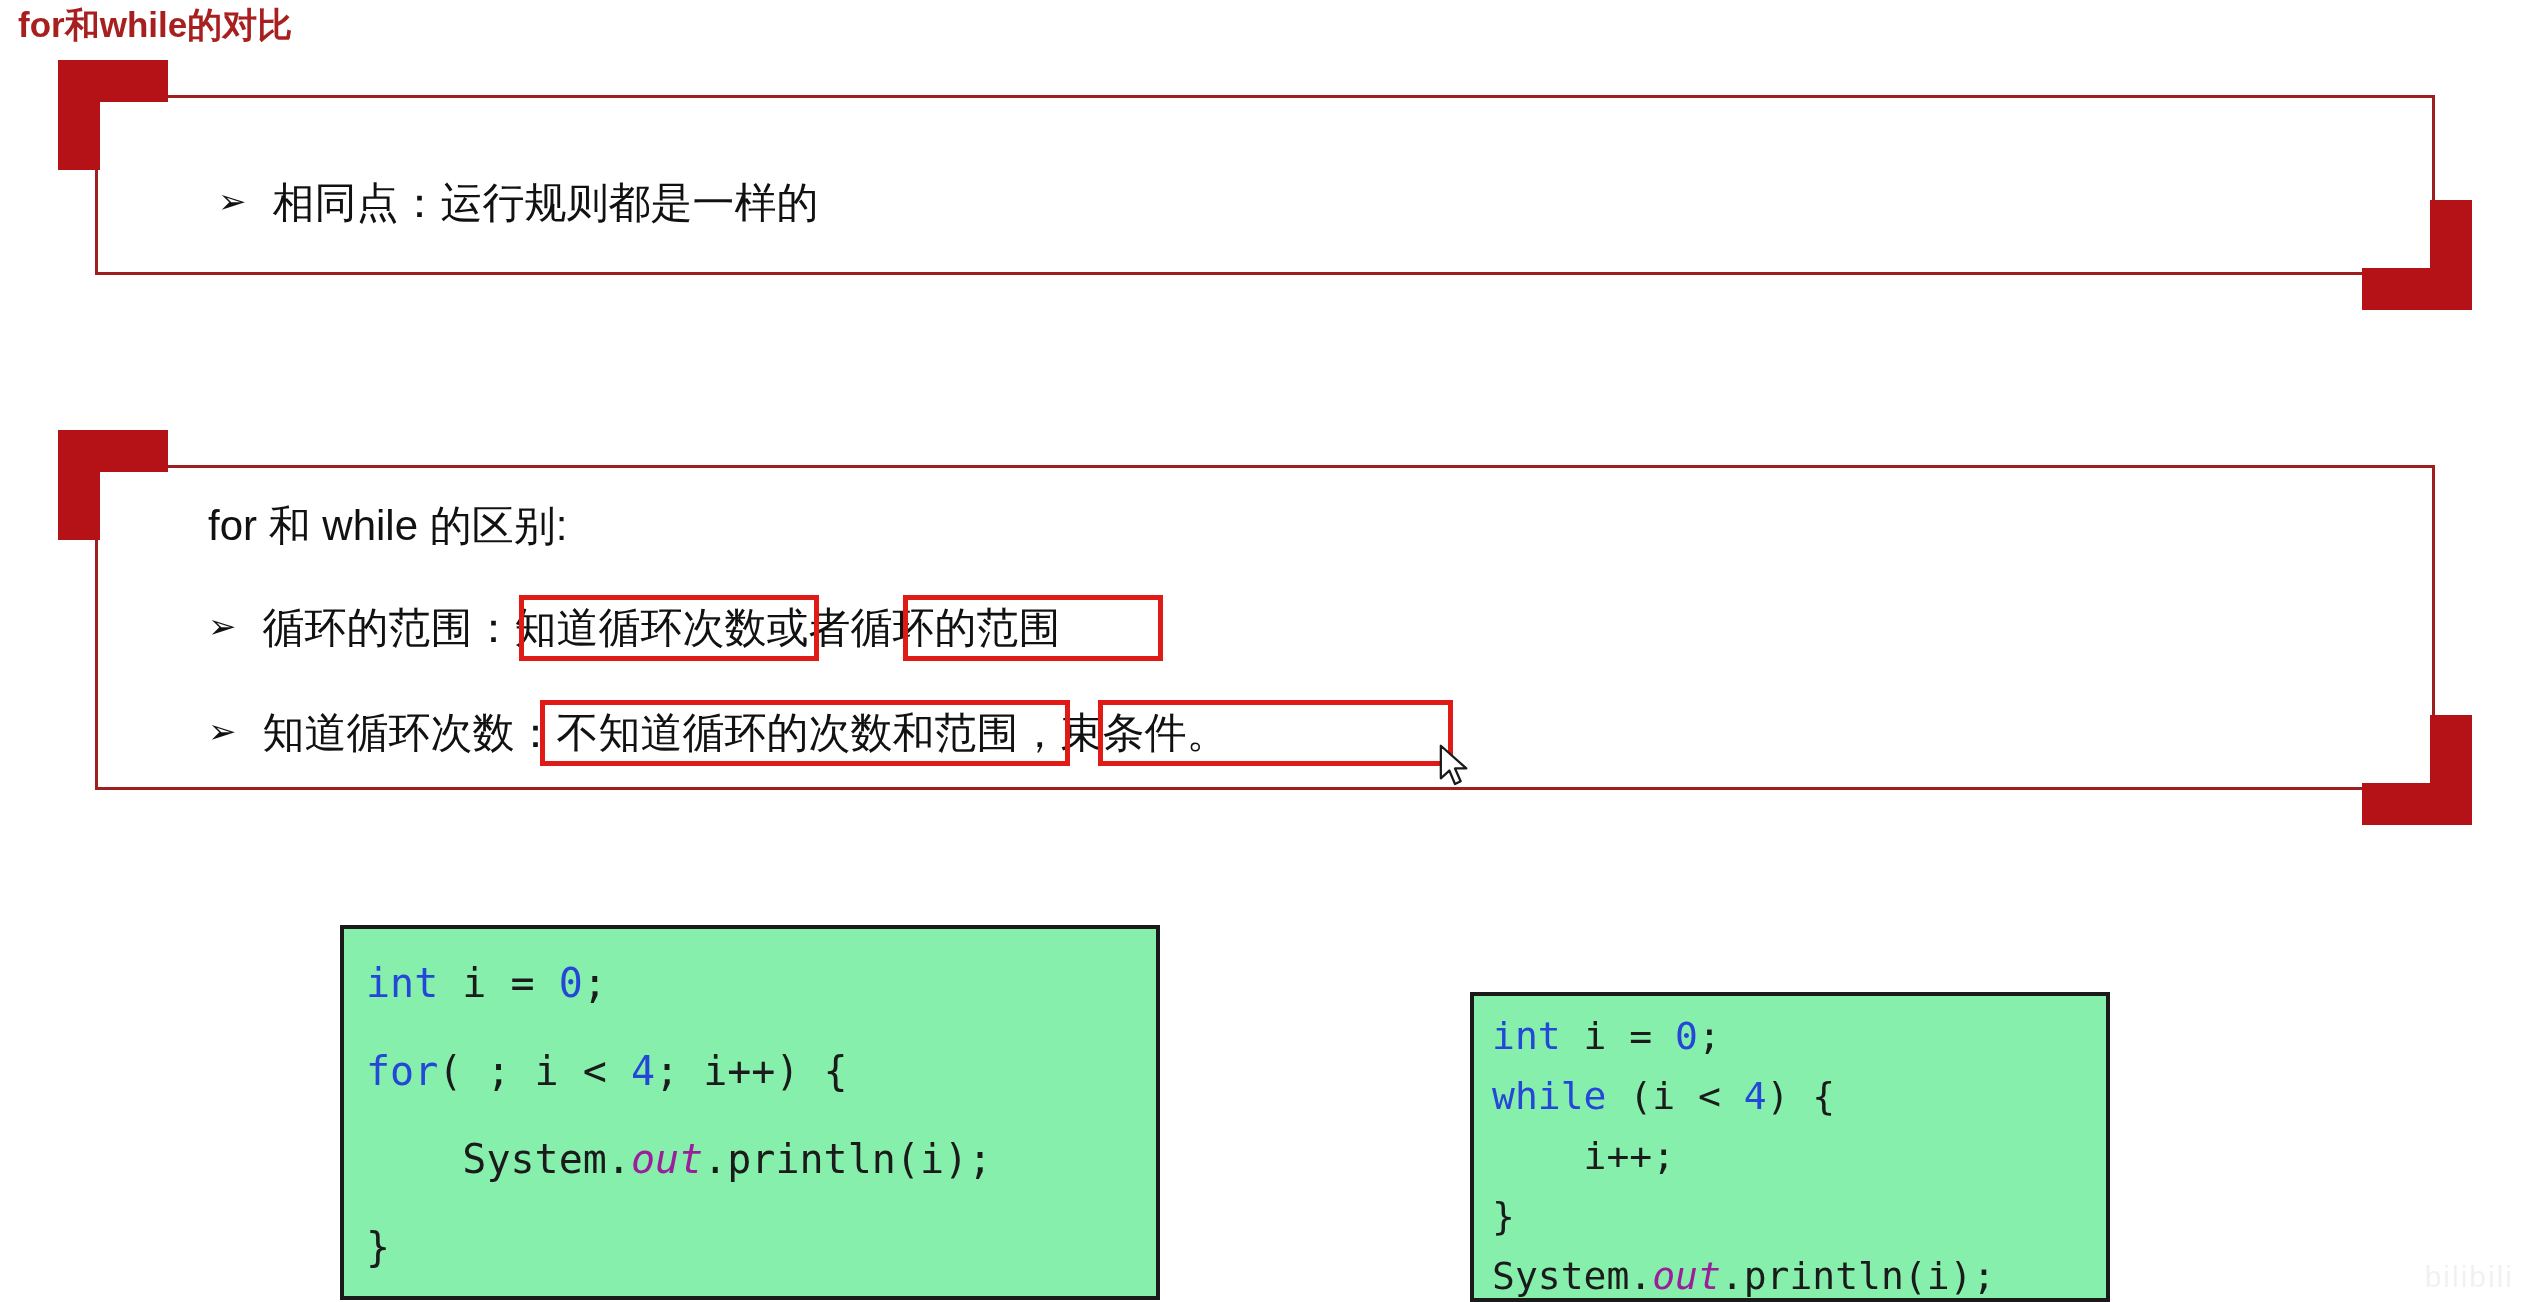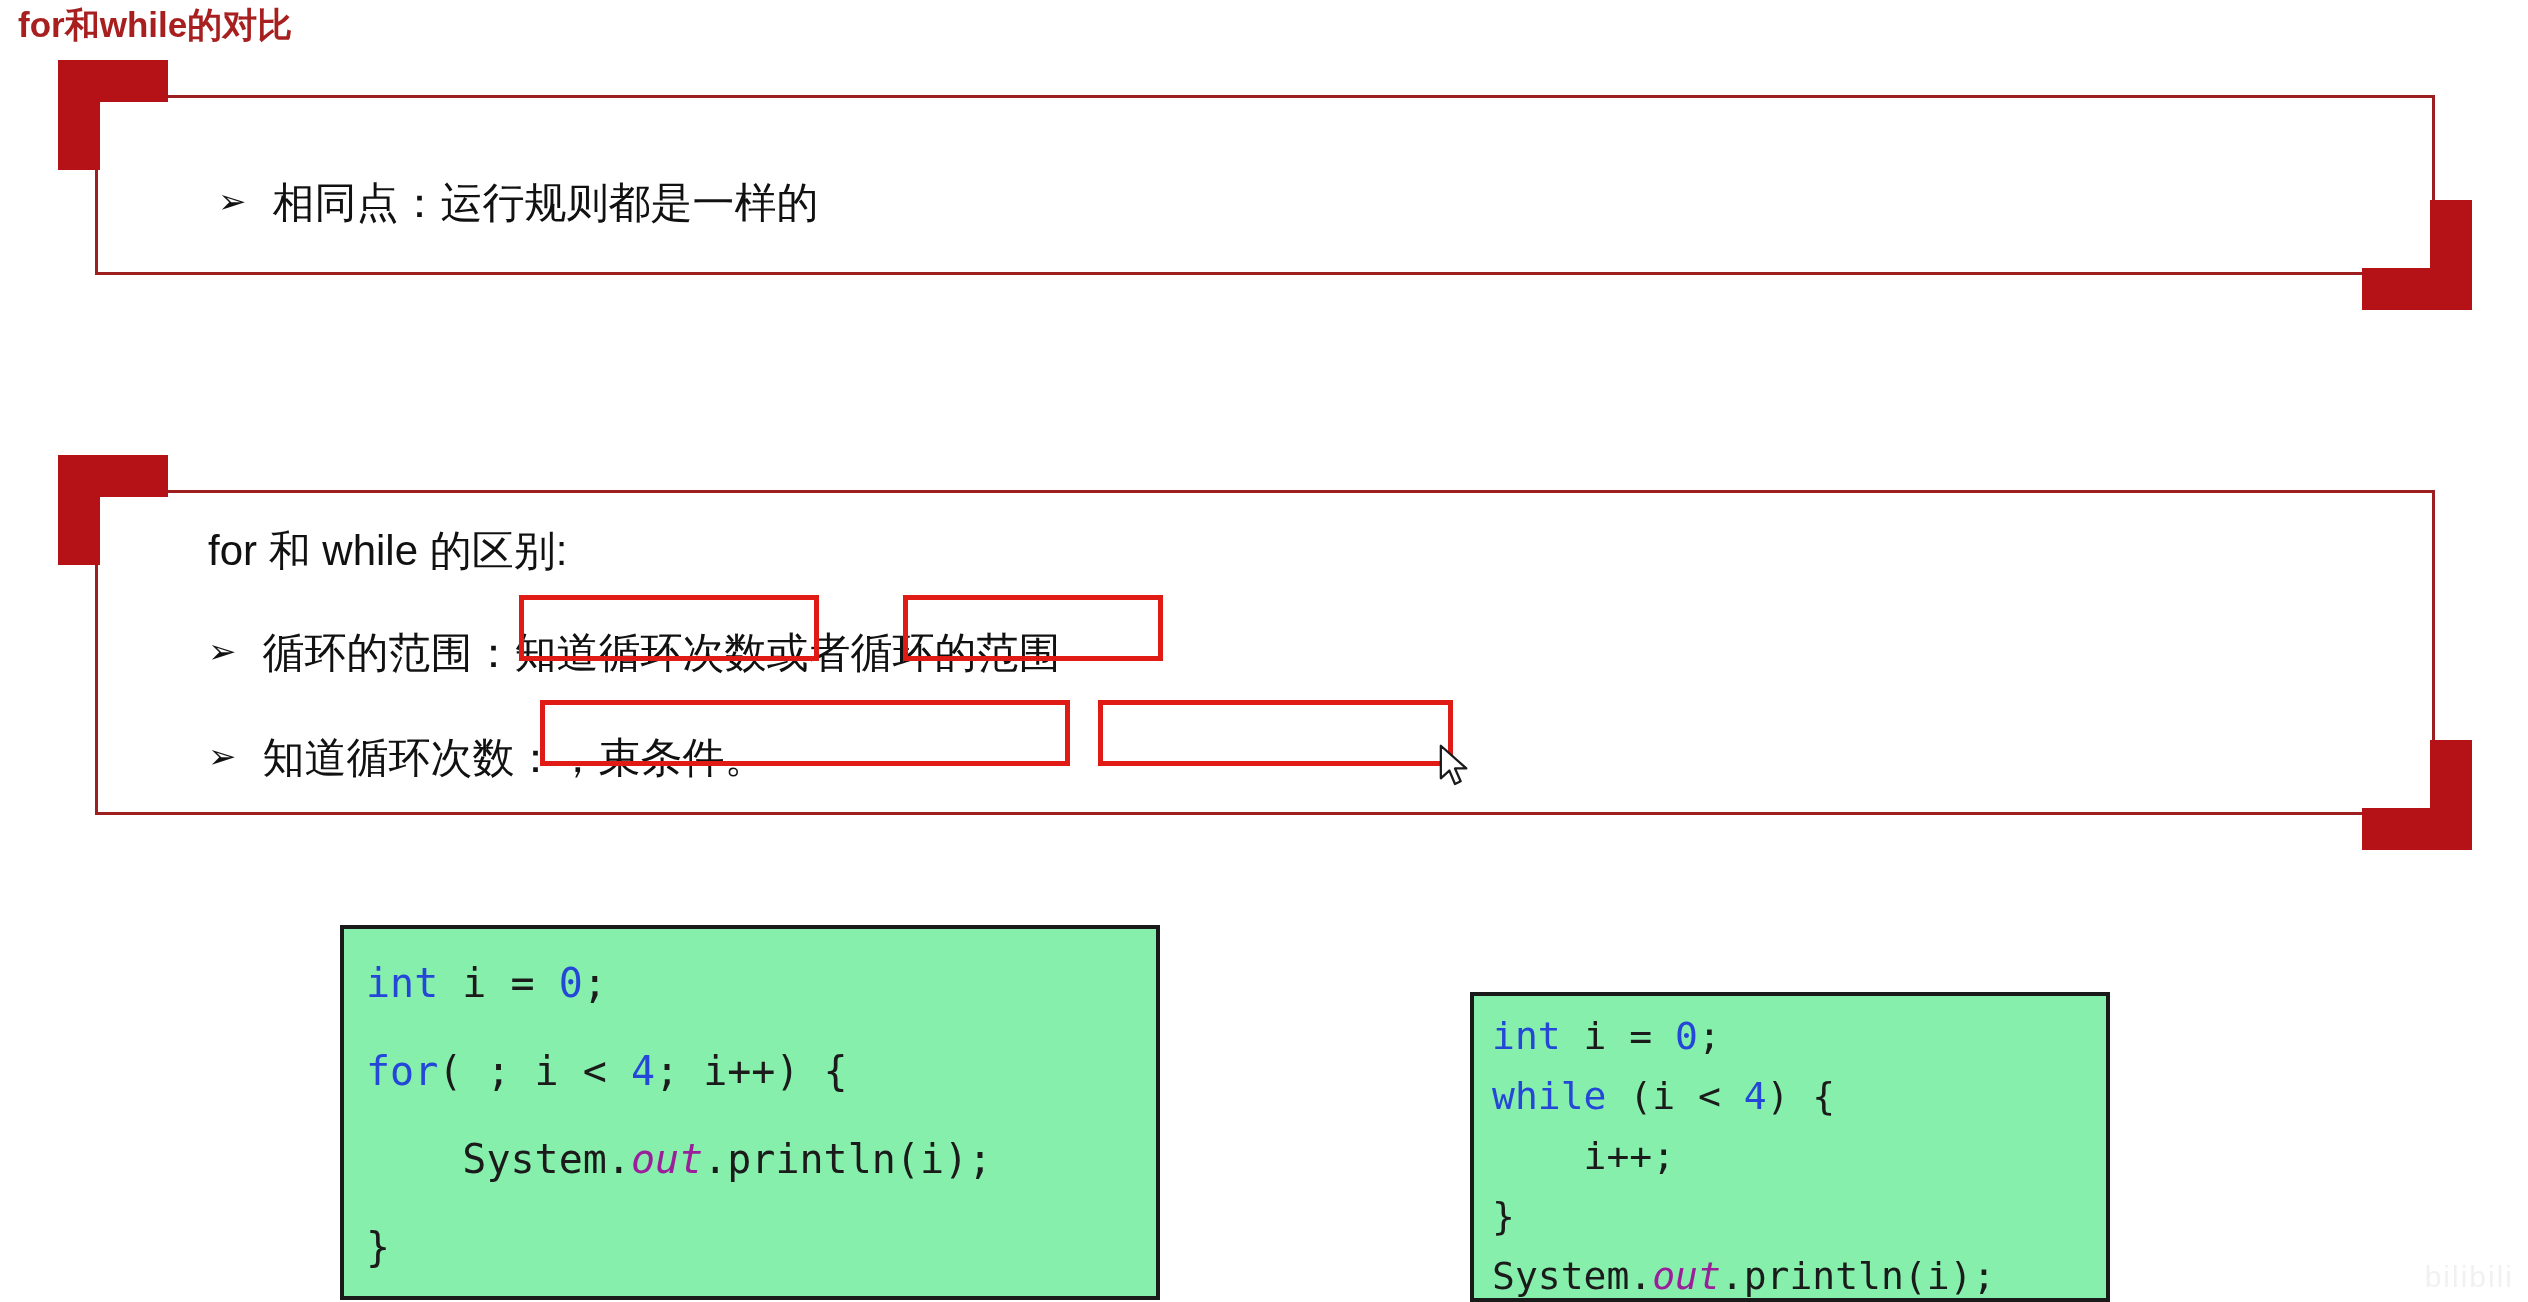--- a/index.html
+++ b/index.html
@@ -113,21 +113,21 @@
   }
 
   #panel-one-bullet {
     left: 120px;
     top: 80px;
   }
 
   
   #panel-two {
     left: 95px;
-    top: 490px;
+    top: 465px;
     width: 2340px;
     height: 325px;
     padding-left: 25px;
   }
   #panel-two-corner-tl { left: -40px; top: -38px; }
   #panel-two-corner-br { right: -40px; bottom: -38px; }
 
   #panel-two-heading {
     position: absolute;
     left: 110px;
@@ -235,20 +235,21 @@
     <span class="bullet-glyph">➢</span>
     <span class="bullet-text">循环的范围：</span>
     <span class="bullet-text">知道循环次数</span>
     <span class="bullet-text">或者</span>
     <span class="bullet-text">循环的范围</span>
   </div>
 
   <div class="bullet-row" id="panel-two-bullet-while">
     <span class="bullet-glyph">➢</span>
     <span class="bullet-text">知道循环次数：</span>
+    <span class="bullet-text">不知道循环的次数和范围</span>
     <span class="bullet-text">，</span>
     <span class="bullet-text">束条件。</span>
   </div>
 </div>
 
 <div class="hl-box" id="hl-for-a"></div>
 <div class="hl-box" id="hl-for-b"></div>
 <div class="hl-box" id="hl-while-a"></div>
 <div class="hl-box" id="hl-while-b"></div>
 

